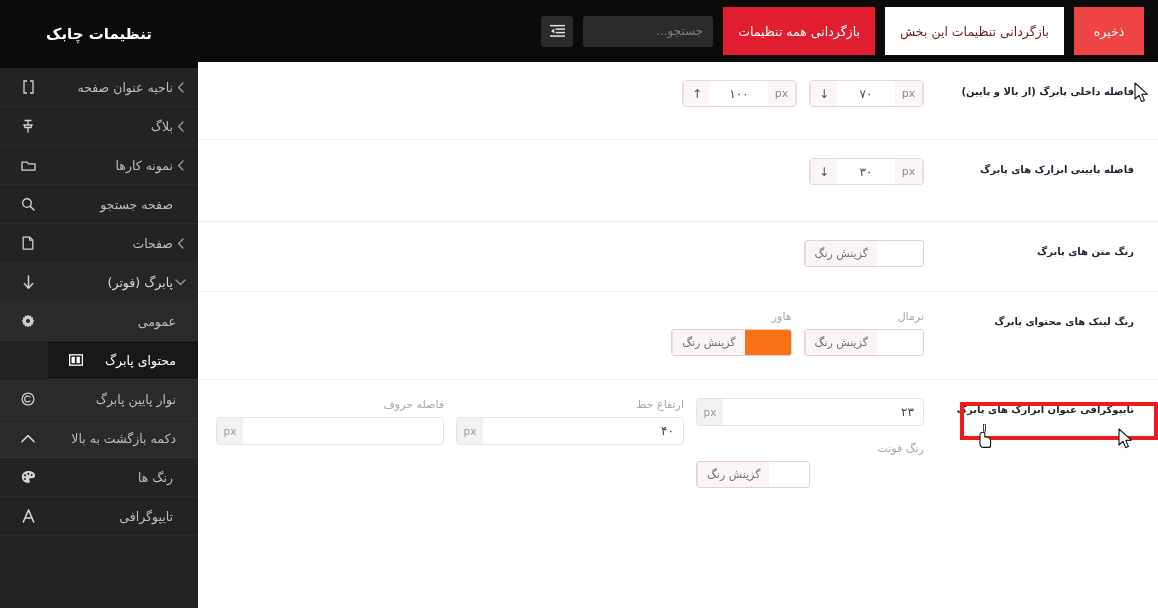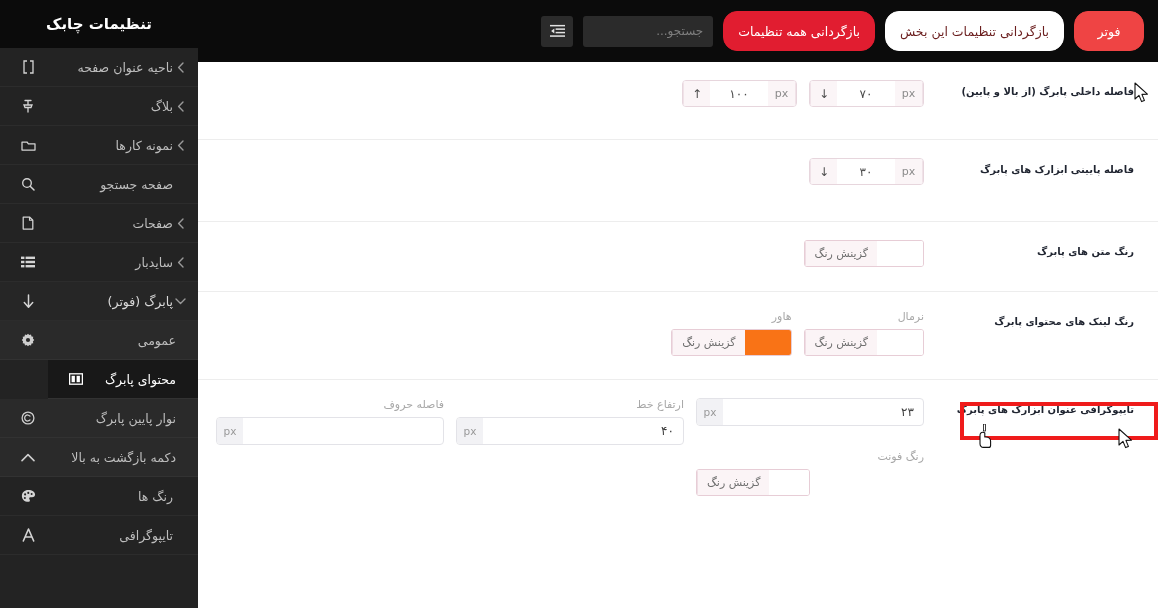--- a/index.html
+++ b/index.html
@@ -18,21 +18,21 @@
 
   
   .side-panel {
     order: 2;
     width: 198px; height: 608px;
     background: #1f1f1f;
     display: flex; flex-direction: column;
     flex: 0 0 198px;
   }
   .panel-header {
-    height: 48px;
+    height: 68px;
     background: #0b0b0b;
     display: flex; align-items: center; justify-content: center;
   }
   .panel-title {
     color: #ffffff;
     font-size: 15px;
     font-weight: 600;
     letter-spacing: .2px;
   }
   .panel-list {
@@ -100,22 +100,22 @@
     height: 62px;
     background: #0b0b0b;
     display: flex;
     align-items: center;
     padding: 0 14px;
     flex: 0 0 62px;
     gap: 10px;
     flex-direction: row;
   }
   .btn {
-    height: 40px;
-    border-radius: 14px;
+    height: 48px;
+    border-radius: 0;
     font-size: 12.5px;
     display: inline-flex; align-items: center; justify-content: center;
     padding: 0 14px;
     border: 1px solid transparent;
     cursor: pointer;
     white-space: nowrap;
     font-family: inherit;
   }
   .btn-save {
     background: #ef4444;
@@ -314,21 +314,21 @@
     font-family: inherit;
     order: 1;
   }
   .tcol { display: flex; flex-direction: column; }
   .tcol.w228 { width: 228px; }
 
   .typo-sub {
     display: flex;
     flex-direction: column;
     align-items: flex-end;
-    margin-top: 24px;
+    margin-top: 16px;
   }
 
   
   .cursor-arrow {
     position: absolute;
     z-index: 60;
     pointer-events: none;
   }
   .cursor-hand {
     position: absolute;
@@ -337,21 +337,21 @@
   }
 </style>
 </head>
 <body>
 
 <div class="app">
 
   <div class="main-wrap">
 
     <div class="topbar">
-      <button class="btn btn-save">فوتر</button>
+      <button class="btn btn-save">ذخیره</button>
       <button class="btn btn-outline">بازگردانی تنظیمات این بخش</button>
       <button class="btn btn-danger">بازگردانی همه تنظیمات</button>
       <input class="search-box" type="text" placeholder="جستجو..." style="">
       <button class="icon-btn">
         <svg class="ic" width="15" height="14" viewBox="0 0 16 14" fill="none" aria-hidden="true">
           <rect x="0" y="0.5" width="16" height="1.6" fill="currentColor"></rect>
           <rect x="6" y="4.2" width="10" height="1.6" fill="currentColor"></rect>
           <rect x="6" y="7.9" width="10" height="1.6" fill="currentColor"></rect>
           <rect x="0" y="11.6" width="16" height="1.6" fill="currentColor"></rect>
           <path d="M4.6 4.2 L1.2 6.9 L4.6 9.6 Z" fill="currentColor"></path>
@@ -538,38 +538,20 @@
         </span>
         <span class="pi-label">صفحات</span>
         <span class="pi-icon">
           <svg class="ic" width="12" height="14" viewBox="0 0 12 14">
               <path d="M1.2 1 H7.5 L10.8 4.3 V13 H1.2 Z" stroke="currentColor" stroke-width="1.25" fill="none" stroke-linejoin="round"></path>
               <path d="M7.5 1 V4.3 H10.8" stroke="currentColor" stroke-width="1.1" fill="none"></path>
             </svg>
         </span>
       </div>
 
-      <div class="panel-item">
-        <span class="pi-chev">
-          <svg class="ic" width="7" height="11" viewBox="0 0 7 11">
-              <path d="M6 1 L1.6 5.5 L6 10" stroke="currentColor" stroke-width="1.4" fill="none" stroke-linecap="round" stroke-linejoin="round"></path>
-            </svg>
-        </span>
-        <span class="pi-label">سایدبار</span>
-        <span class="pi-icon">
-          <svg class="ic" width="14" height="12" viewBox="0 0 14 12">
-              <rect x="0" y="0.6" width="3.4" height="2.4" fill="currentColor"></rect>
-              <rect x="4.6" y="0.6" width="9.4" height="2.4" fill="currentColor"></rect>
-              <rect x="0" y="4.8" width="3.4" height="2.4" fill="currentColor"></rect>
-              <rect x="4.6" y="4.8" width="9.4" height="2.4" fill="currentColor"></rect>
-              <rect x="0" y="9" width="3.4" height="2.4" fill="currentColor"></rect>
-              <rect x="4.6" y="9" width="9.4" height="2.4" fill="currentColor"></rect>
-            </svg>
-        </span>
-      </div>
 
       <div class="panel-item expanded">
         <span class="pi-chev">
           <svg class="ic" width="11" height="7" viewBox="0 0 11 7">
               <path d="M1 1 L5.5 5.4 L10 1" stroke="currentColor" stroke-width="1.4" fill="none" stroke-linecap="round" stroke-linejoin="round"></path>
             </svg>
         </span>
         <span class="pi-label">پابرگ (فوتر)</span>
         <span class="pi-icon">
           <svg class="ic" width="13" height="15" viewBox="0 0 13 15">

